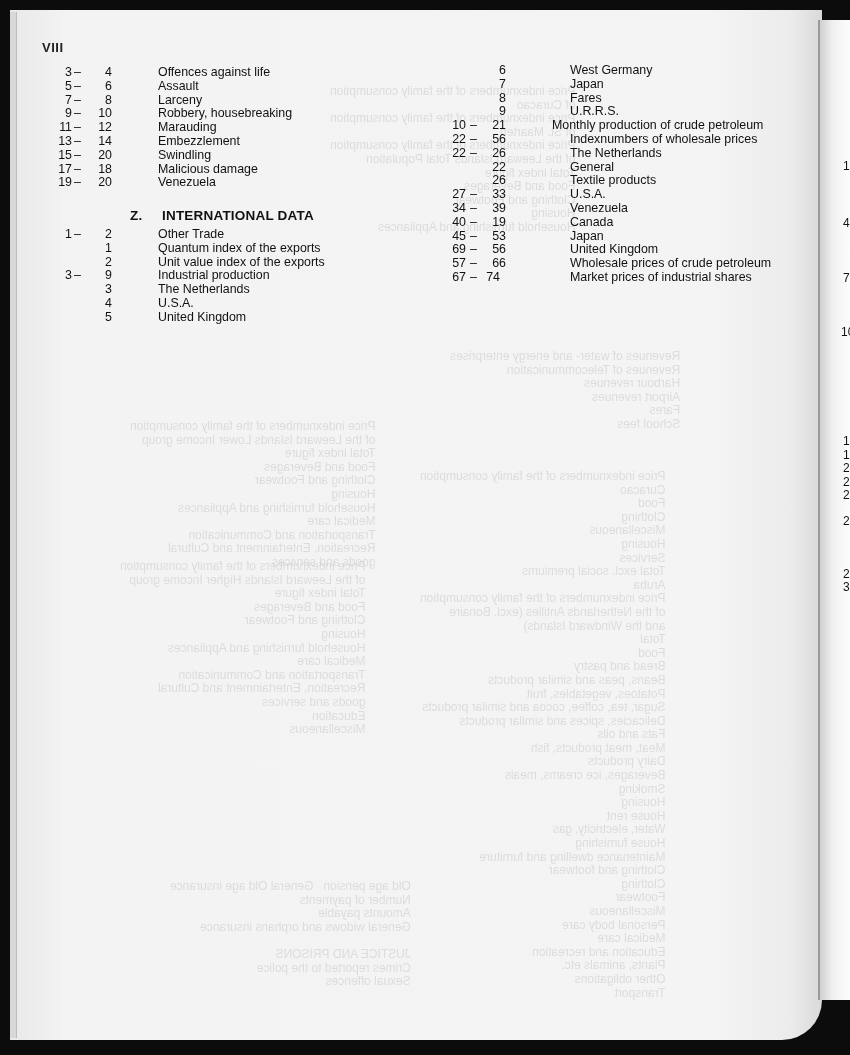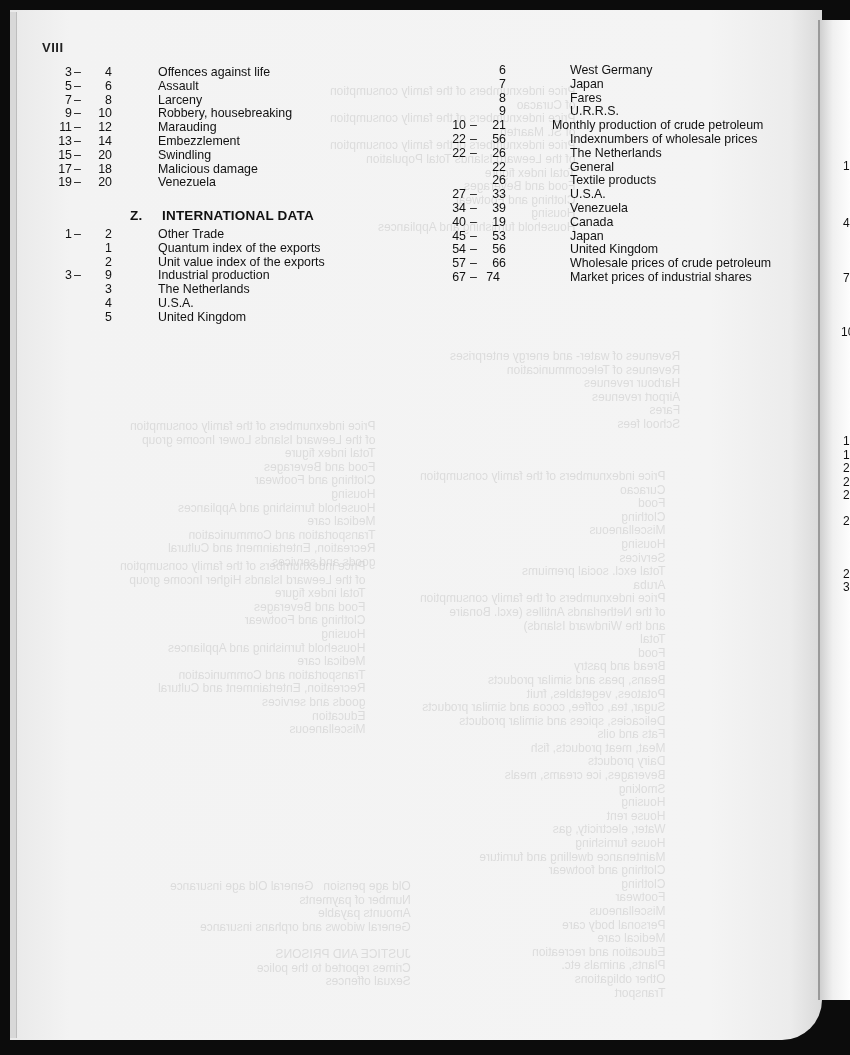--- a/index.html
+++ b/index.html
@@ -299,21 +299,21 @@
       <span class="to" style="left:26px">19</span>
       <span class="label" style="left:114px">Canada</span>
     </div>
   <div class="row">
       <span class="from" style="left:-20px">45</span>
       <span class="dash" style="left:14px">–</span>
       <span class="to" style="left:26px">53</span>
       <span class="label" style="left:114px">Japan</span>
     </div>
   <div class="row">
-      <span class="from" style="left:-20px">54</span>
+      <span class="from" style="left:-20px">69</span>
       <span class="dash" style="left:14px">–</span>
       <span class="to" style="left:26px">56</span>
       <span class="label" style="left:114px">United Kingdom</span>
     </div>
   <div class="row">
       <span class="from" style="left:-20px">57</span>
       <span class="dash" style="left:14px">–</span>
       <span class="to" style="left:26px">66</span>
       <span class="label" style="left:114px">Wholesale prices of crude petroleum</span>
     </div>

